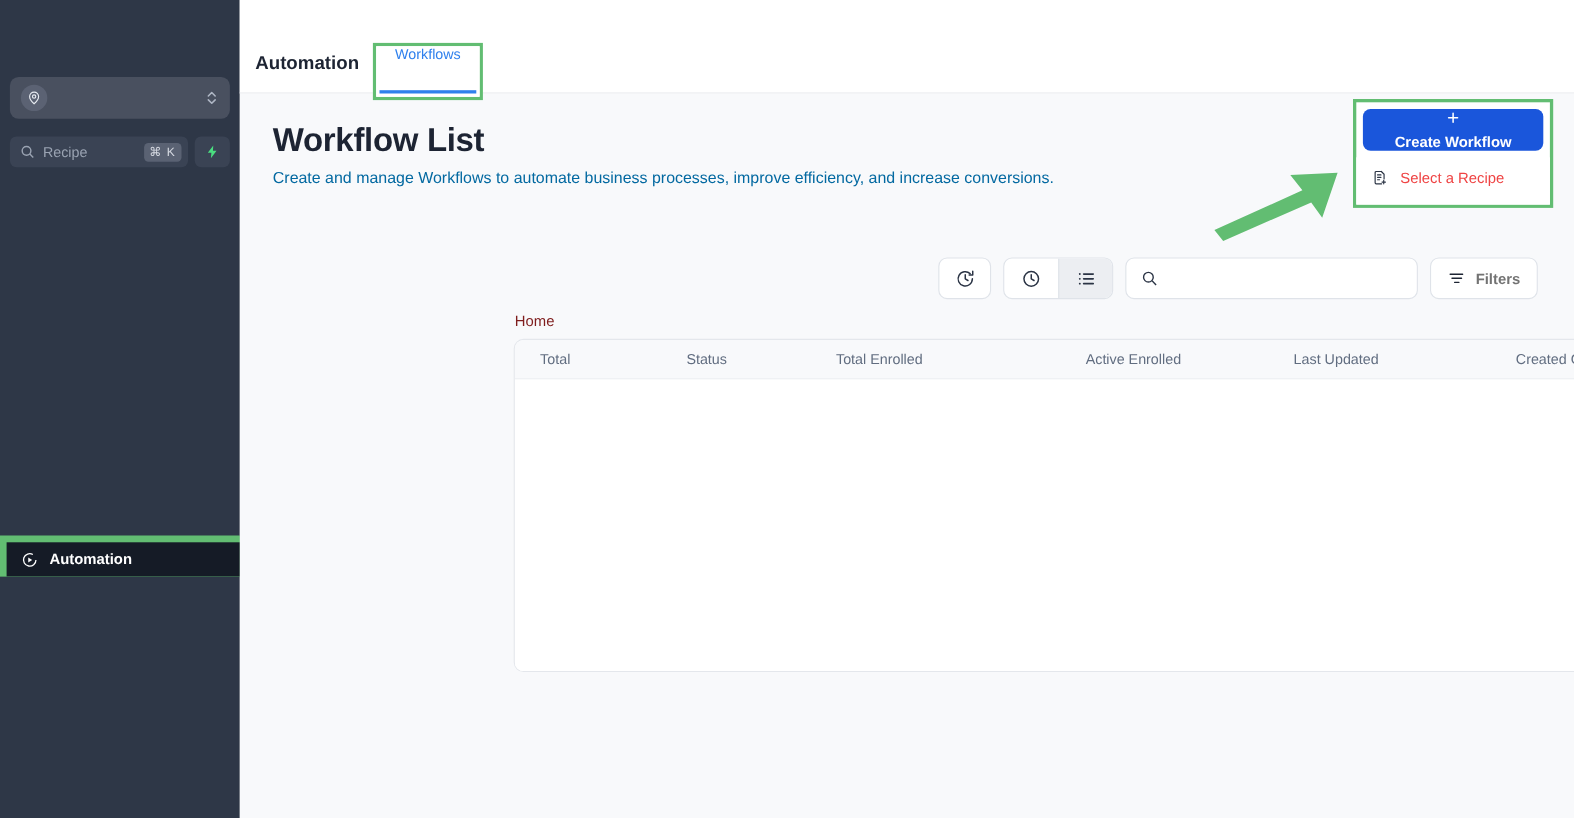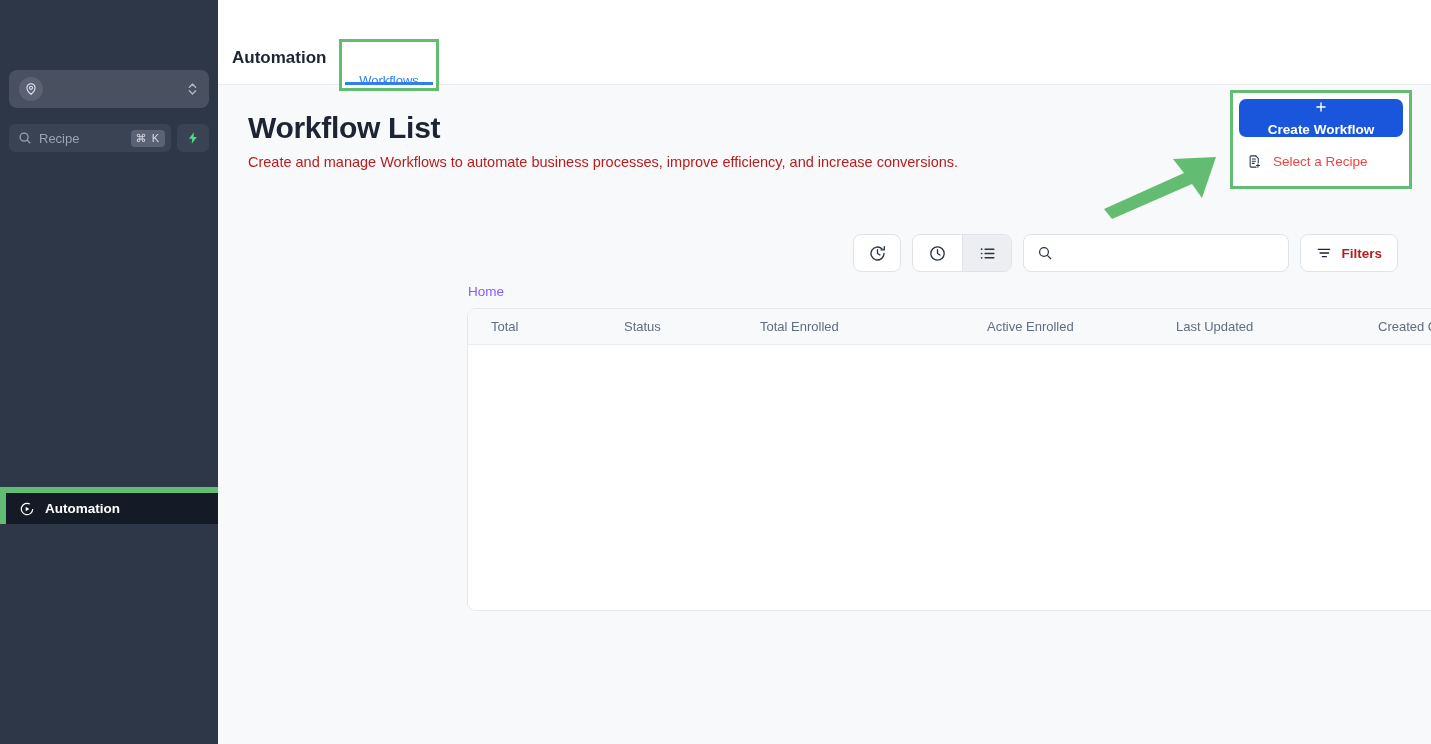--- a/index.html
+++ b/index.html
@@ -92,34 +92,34 @@
   }
   .tab-highlight {
     position: absolute; left: 121px; top: 39px;
     border: 3px solid #62bd72;
     background: #ffffff;
     padding: 0;
   }
   .tab {
     width: 94px; height: 46px;
     background: #ffffff;
-    display: flex; align-items: flex-end; justify-content: center;
+    display: flex; align-items: flex-start; justify-content: center;
     position: relative;
   }
   .tab-label { color: #2f80ed; font-size: 13px; }
   .tab-underline {
     position: absolute; left: 3px; bottom: 3px;
     width: 88px; height: 3px; background: #2f80ed;
   }
 
   
   .page-head { padding: 26px 32px 0 30px; position: relative; }
   .page-title { font-size: 30px; font-weight: bold; color: #1d2433; letter-spacing: -0.3px; }
   .page-sub {
-    margin-top: 6px; font-size: 14.5px; color: #b91c1c;
+    margin-top: 6px; font-size: 14.5px; color: #0369a1;
     max-width: 730px; line-height: 23px;
   }
 
   .head-actions {
     position: absolute; right: 33px; top: 24px;
     display: flex; align-items: flex-start; gap: 0px;
   }
   .btn-folder {
     height: 38px; background: #ffffff;
     border: 1px solid #dfe3e9; border-radius: 7px;
@@ -176,27 +176,27 @@
   }
   .searchbar input {
     border: none; outline: none; background: transparent;
     font-size: 13.5px; color: #1d2433; flex: 1; padding-left: 9px;
     font-family: "Liberation Sans", sans-serif;
   }
   .btn-filters {
     height: 38px; background: #ffffff;
     border: 1px solid #dfe3e9; border-radius: 8px;
     display: flex; align-items: center; gap: 9px; padding: 4px 15px;
-    font-size: 13.5px; color: #b91c1c; font-weight: bold;
+    font-size: 13.5px; color: #737373; font-weight: bold;
   }
 
   
   .breadcrumb {
     position: absolute; left: 250px; top: 284px;
-    font-size: 13.5px; color: #8b5cf6;
+    font-size: 13.5px; color: #7f1d1d;
   }
   .table-card {
     position: absolute; left: 249px; top: 308px;
     width: 1150px; height: 303px;
     background: #ffffff;
     border: 1px solid #e4e7ec;
     border-radius: 9px;
     overflow: hidden;
   }
   .thead {

